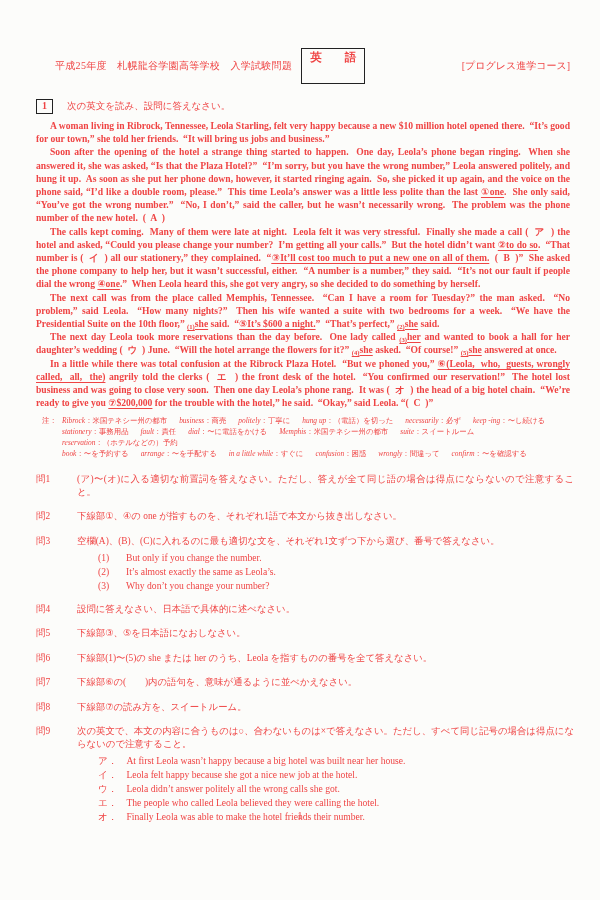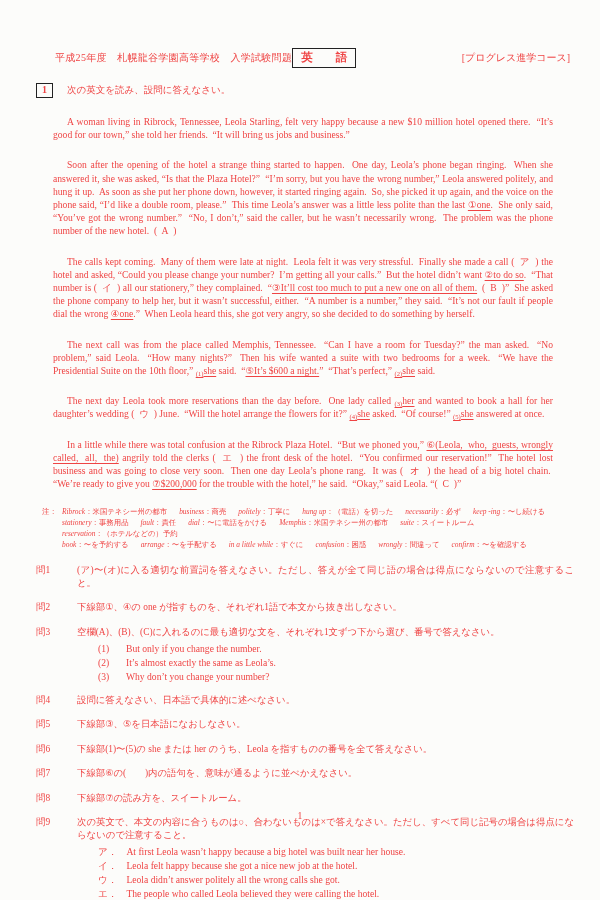--- a/index.html
+++ b/index.html
@@ -9,29 +9,29 @@
     margin:0 auto;
     background:#fcfcfa;
     color:#ef4444;
     font-family:"Liberation Serif","DejaVu Serif","DejaVu Sans",serif;
     overflow:hidden;
     box-sizing:border-box;
   }
   
   .header{display:flex;align-items:center;padding:48px 30px 0 55px;}
   .exam-title{font-size:10px;letter-spacing:.3px;white-space:nowrap;}
-  .subject-box{border:1.3px solid #222;padding:1px 8px 2px;font-size:11.5px;font-weight:bold;white-space:nowrap;}
+  .subject-box{border:1.3px solid #222;margin-left:9px;padding:1px 8px 18px;font-size:11.5px;font-weight:bold;white-space:nowrap;}
   .course{margin-left:auto;font-size:10px;white-space:nowrap;}
   
   .section-head{display:flex;align-items:center;gap:14px;margin:15px 30px 5px 36px;}
   .q-num-box{border:1.3px solid #222;padding:0 5px 1px;font-size:10px;font-weight:bold;line-height:12px;}
   .instruction{font-size:9.5px;}
   
   .reading{margin:1px 30px 0 36px;font-size:9.6px;line-height:13.2px;text-align:justify;}
-  .reading p{margin:17px;text-indent:14px;}
+  .reading p{margin:0;text-indent:14px;font-weight:bold;}
   .u{text-decoration:underline;text-underline-offset:2px;}
   sub.seg-sub{font-size:6.6px;line-height:0;vertical-align:-2px;text-decoration:underline;}
   
   .notes{display:flex;margin:7px 26px 0 42px;font-size:7.4px;line-height:10.8px;}
   .notes-label{flex:0 0 20px;}
   .notes-body{flex:1;text-align:justify;}
   .notes-row{margin:0;}
   .note-pair{display:inline-block;margin-right:12px;}
   .note-en{font-style:italic;}
   

